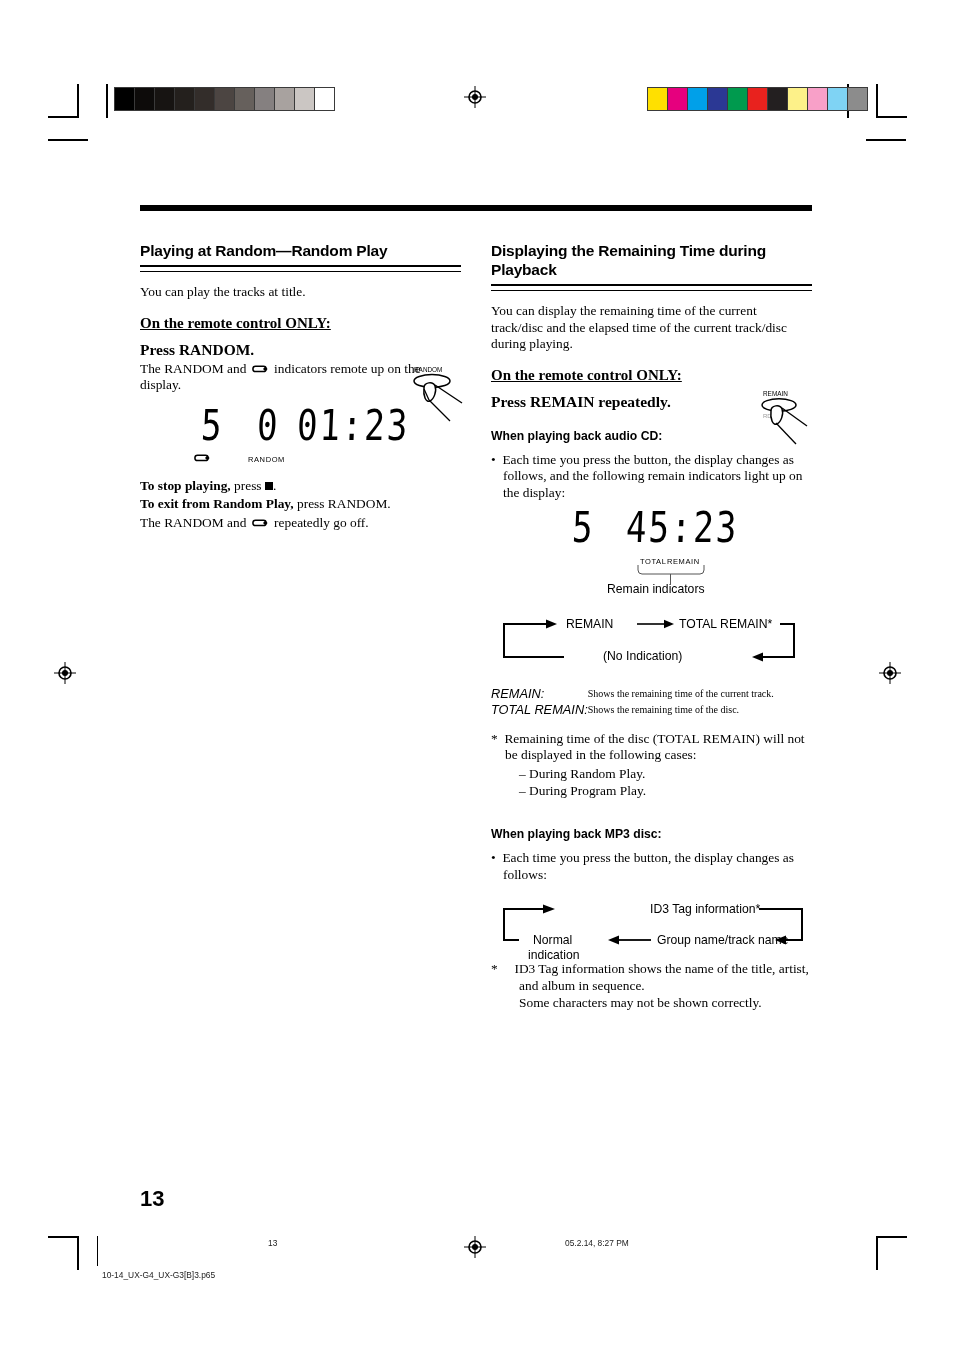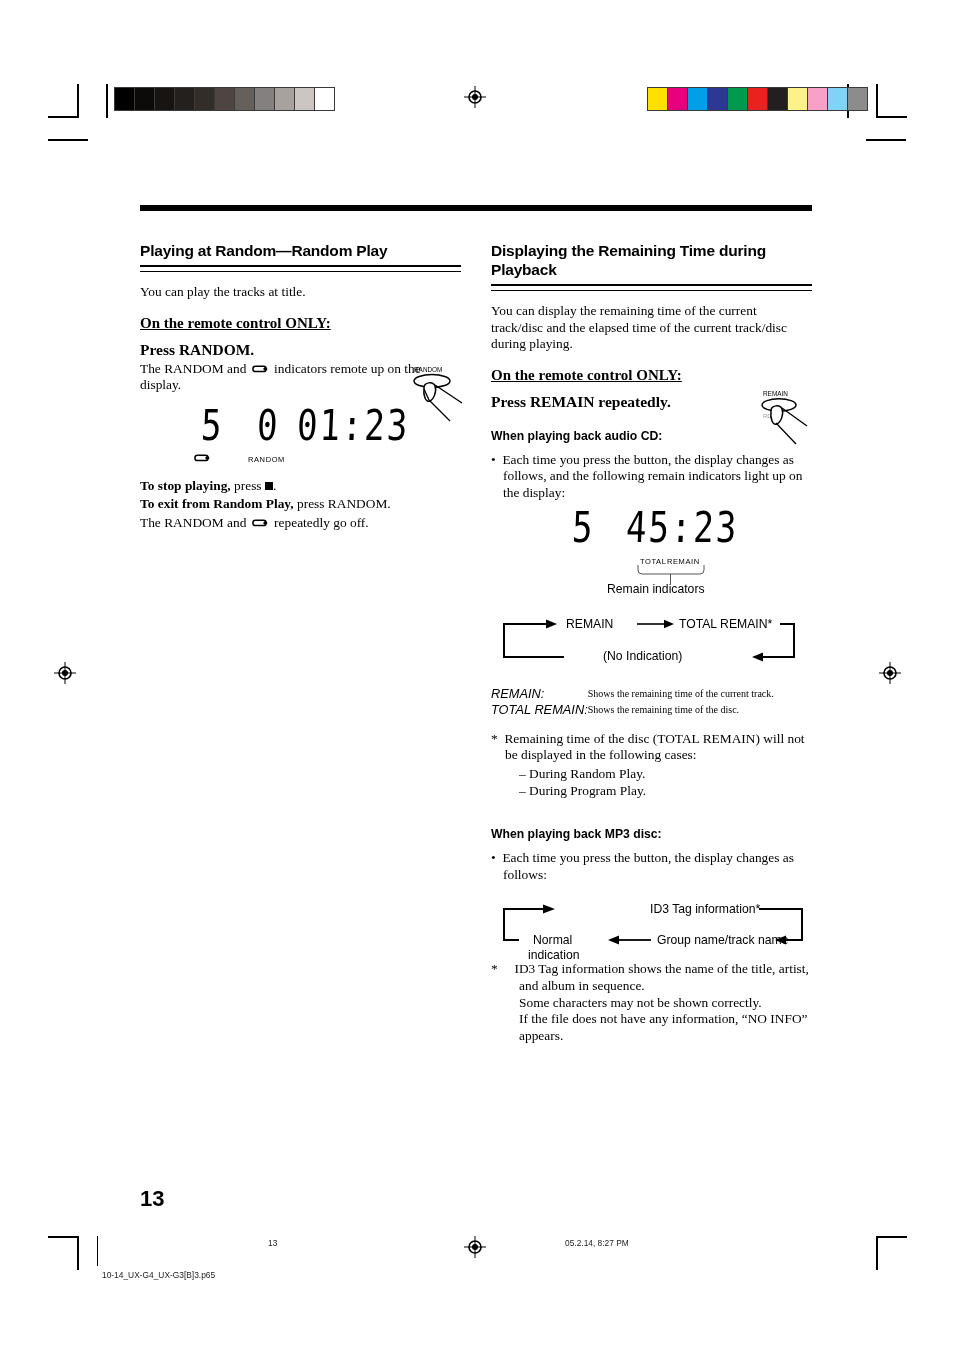--- a/index.html
+++ b/index.html
@@ -433,21 +433,20 @@
           <span class="cyc-txt" style="left:118px; top:9px;margin-left:41px;">ID3 Tag information*</span>
           <span class="cyc-txt" style="left:166px; top:40px;">Group name/track name</span>
           <span class="cyc-txt" style="left:42px; top:40px;">Normal</span>
           <span class="cyc-txt" style="left:37px; top:55px;">indication</span>
         </div>
 
         <p class="nb" style="padding-left:28px; text-indent:-28px; margin-bottom:0;">
           <span>*&nbsp;&nbsp;&nbsp;&nbsp;&nbsp;</span><span>ID3 Tag information shows the name of the title, artist, and album in sequence.</span>
         </p>
         <p class="nb" style="padding-left:28px; text-indent:0; margin-bottom:0;">Some characters may not be shown correctly.</p>
-        <p class="nb" style="padding-left:28px; text-indent:0;">If the file does not have any information, “NO INFO” appears.</p>
 
       </div>
     </div>
   </div>
 
   <div class="page-no">13</div>
 
   <div class="cropmark" style="left:97px; top:1236px; width:1px; height:30px;"></div>
   <div class="footer-txt" style="left:102px; top:1270px;">10-14_UX-G4_UX-G3[B]3.p65</div>
   <div class="footer-txt" style="left:268px; top:1238px;">13</div>

